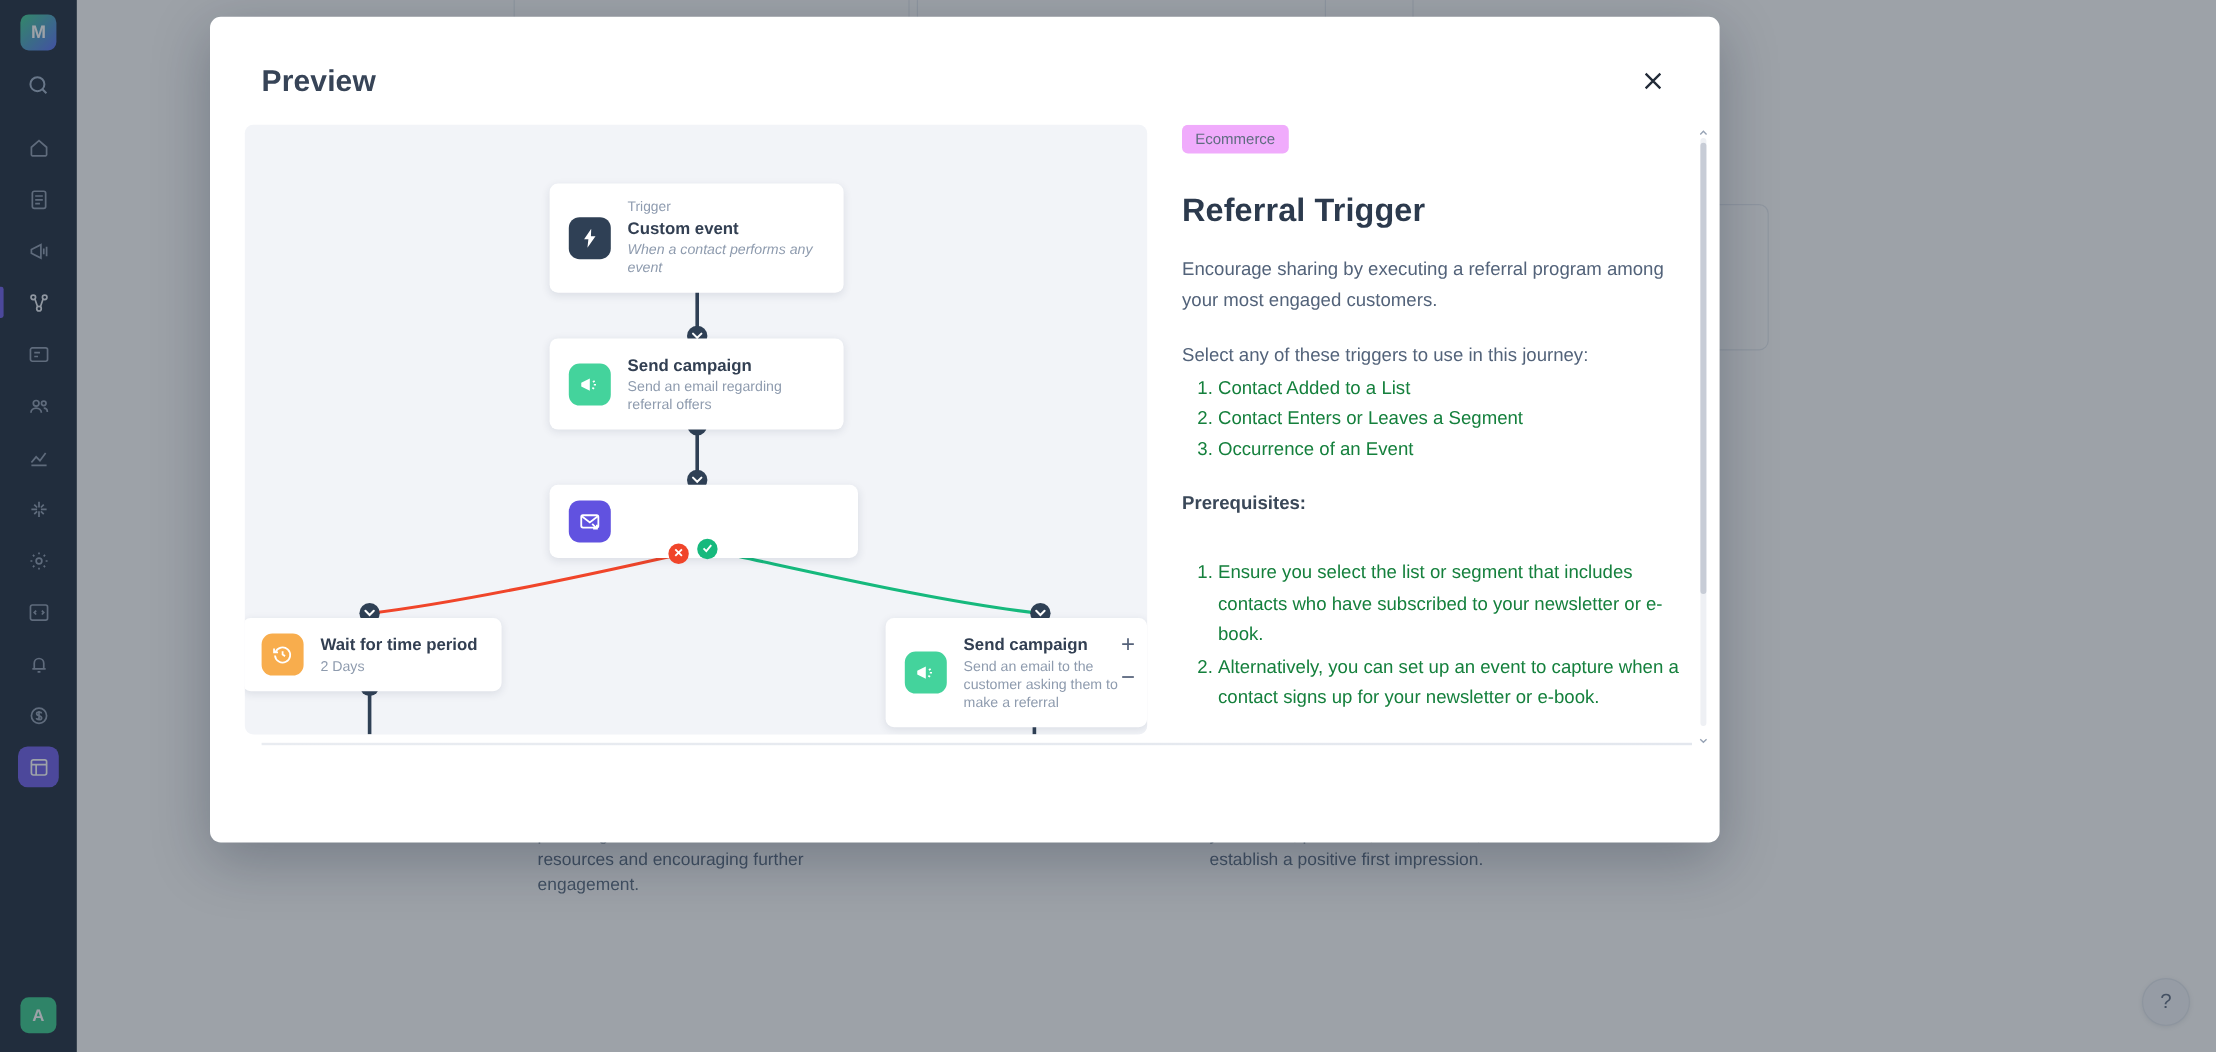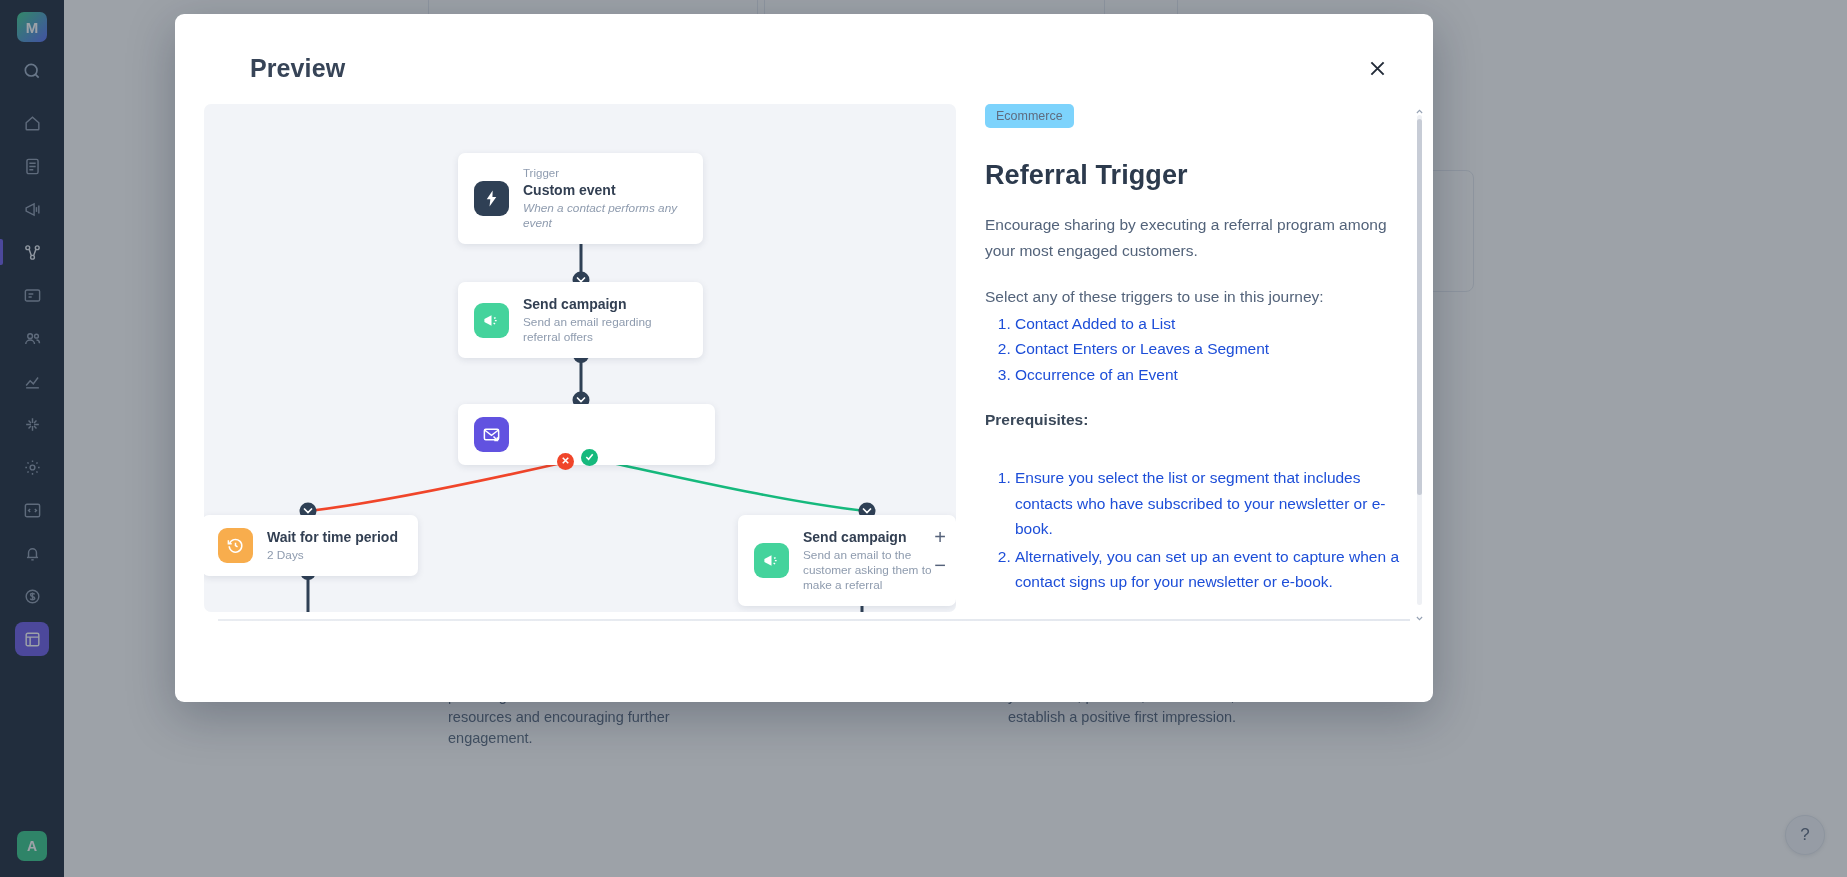--- a/index.html
+++ b/index.html
@@ -74,21 +74,21 @@
     width: 1258px; height: 688px;
     background: #fff; border-radius: 9px;
     box-shadow: 0 14px 48px rgba(15,25,45,.28);
     overflow: hidden;
   }
   .modal-head {
     position: absolute; left: 0; top: 0; width: 100%; height: 86px;
   }
   .modal-title {
     position: absolute; left: 43px; top: 40px;
-    font-size: 25px; font-weight: bold; color: #374457; letter-spacing: .1px; margin-left: 32px;
+    font-size: 25px; font-weight: bold; color: #374457; letter-spacing: .1px;
   }
   .modal-close {
     position: absolute; right: 42px; top: 42px;
     width: 28px; height: 28px; color: #222b38;
     display: flex; align-items: center; justify-content: center;
   }
   .modal-close svg { width: 21px; height: 21px; }
 
   
   .canvas {
@@ -144,33 +144,33 @@
     width: 28px; height: 28px; color: #55627a; font-size: 20px; line-height: 26px;
     text-align: center;
   }
 
   
   .details {
     position: absolute; left: 810px; top: 90px;
     width: 424px; height: 508px; overflow: hidden;
   }
   .tag {
-    display: inline-block; background: #7dd3fc; color: #5f6c80;
+    display: inline-block; background: #f0abfc; color: #5f6c80;
     font-size: 12.5px; padding: 5px 11px; border-radius: 5px;
   }
   .det-title {
     font-size: 27px; font-weight: bold; color: #2c3a4d;
     margin-top: 32px; letter-spacing: .1px;
   }
   .det-p {
     font-size: 15.5px; color: #53637a; line-height: 25.5px; margin-top: 21px;
   }
   .det-strong { font-size: 15.5px; font-weight: bold; color: #3a4859; margin-top: 24px; }
   ol.det-ol { margin: 1px 0 0 30px; }
-  ol.det-ol li { font-size: 15.5px; color: #1d4ed8; line-height: 25.5px; }
+  ol.det-ol li { font-size: 15.5px; color: #15803d; line-height: 25.5px; }
   ol.det-ol.spaced { margin-top: 36px; }
   ol.det-ol.spaced li { margin-bottom: 2px; }
 
   
   .mscroll { position: absolute; right: 8px; top: 88px; width: 11px; height: 516px; }
   .mscroll .arrow { position: absolute; left: 1px; width: 9px; height: 9px; color: #96a2b4; }
   .mscroll .arrow.up { top: 0; }
   .mscroll .arrow.down { bottom: 0; }
   .mscroll .track {
     position: absolute; left: 3px; top: 13px; width: 5px; height: 490px;

